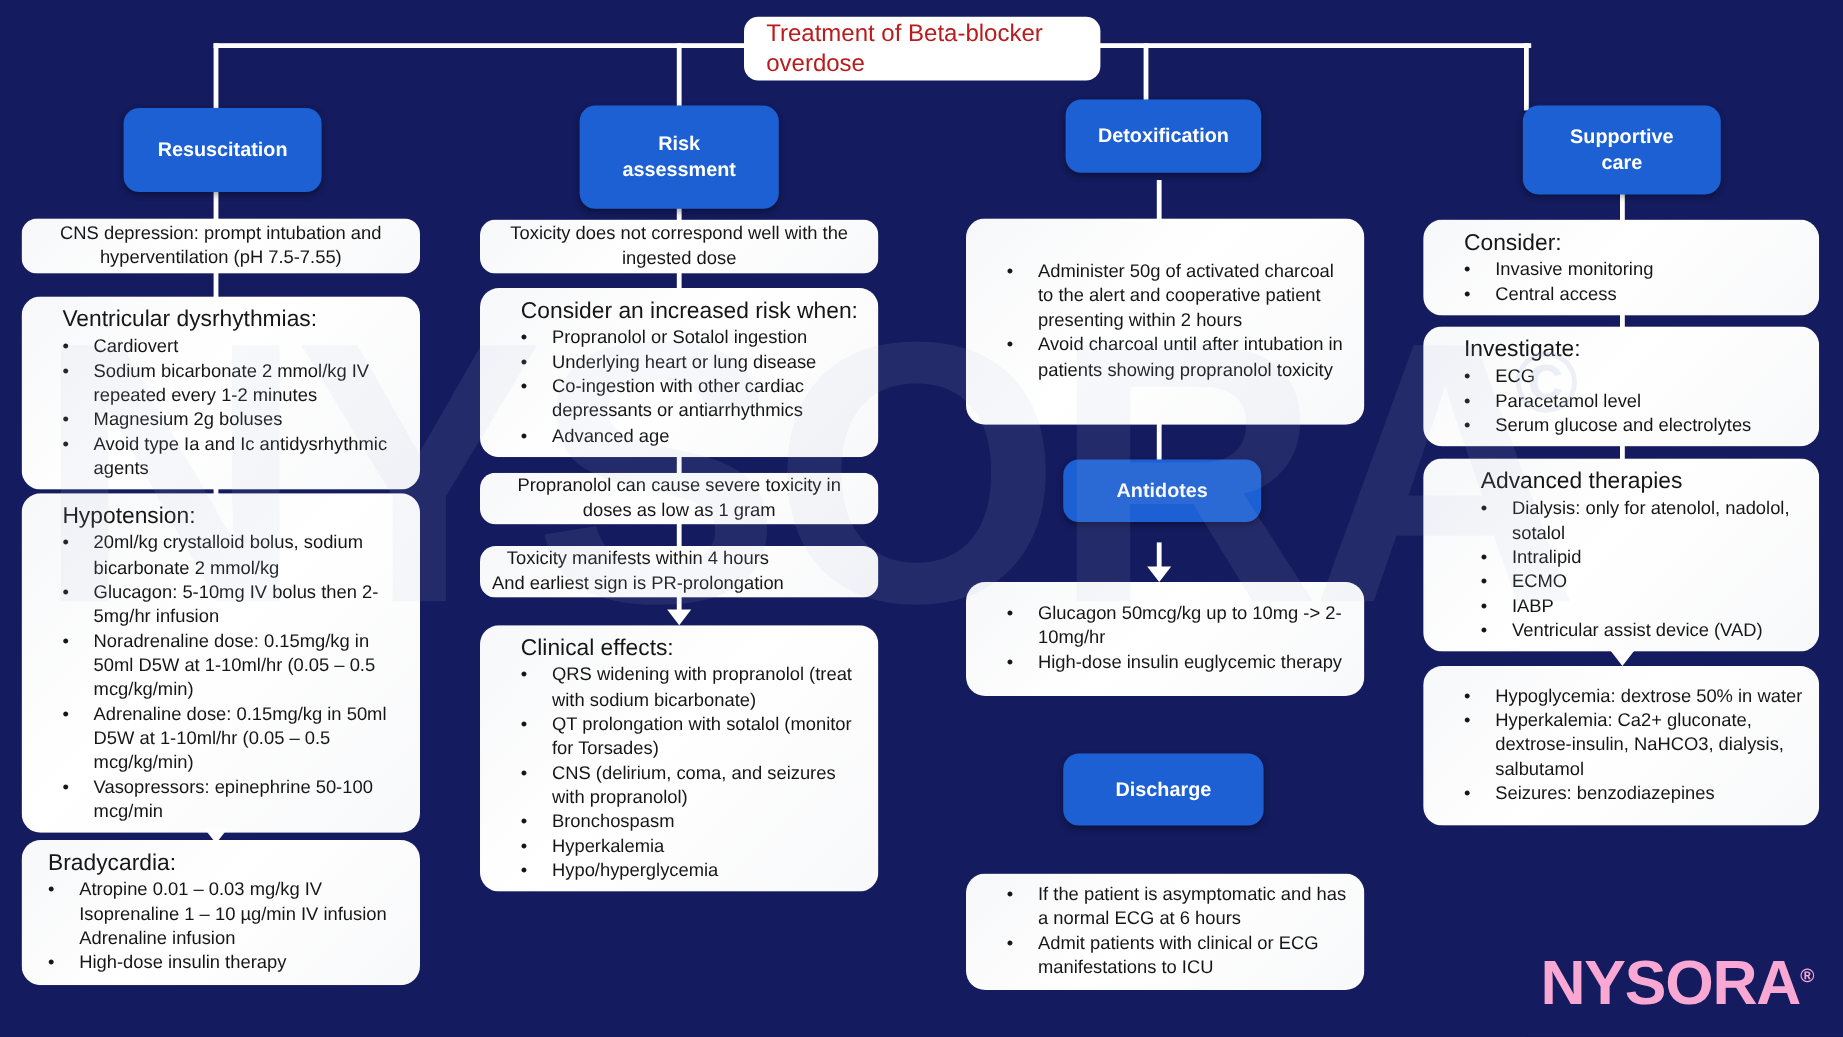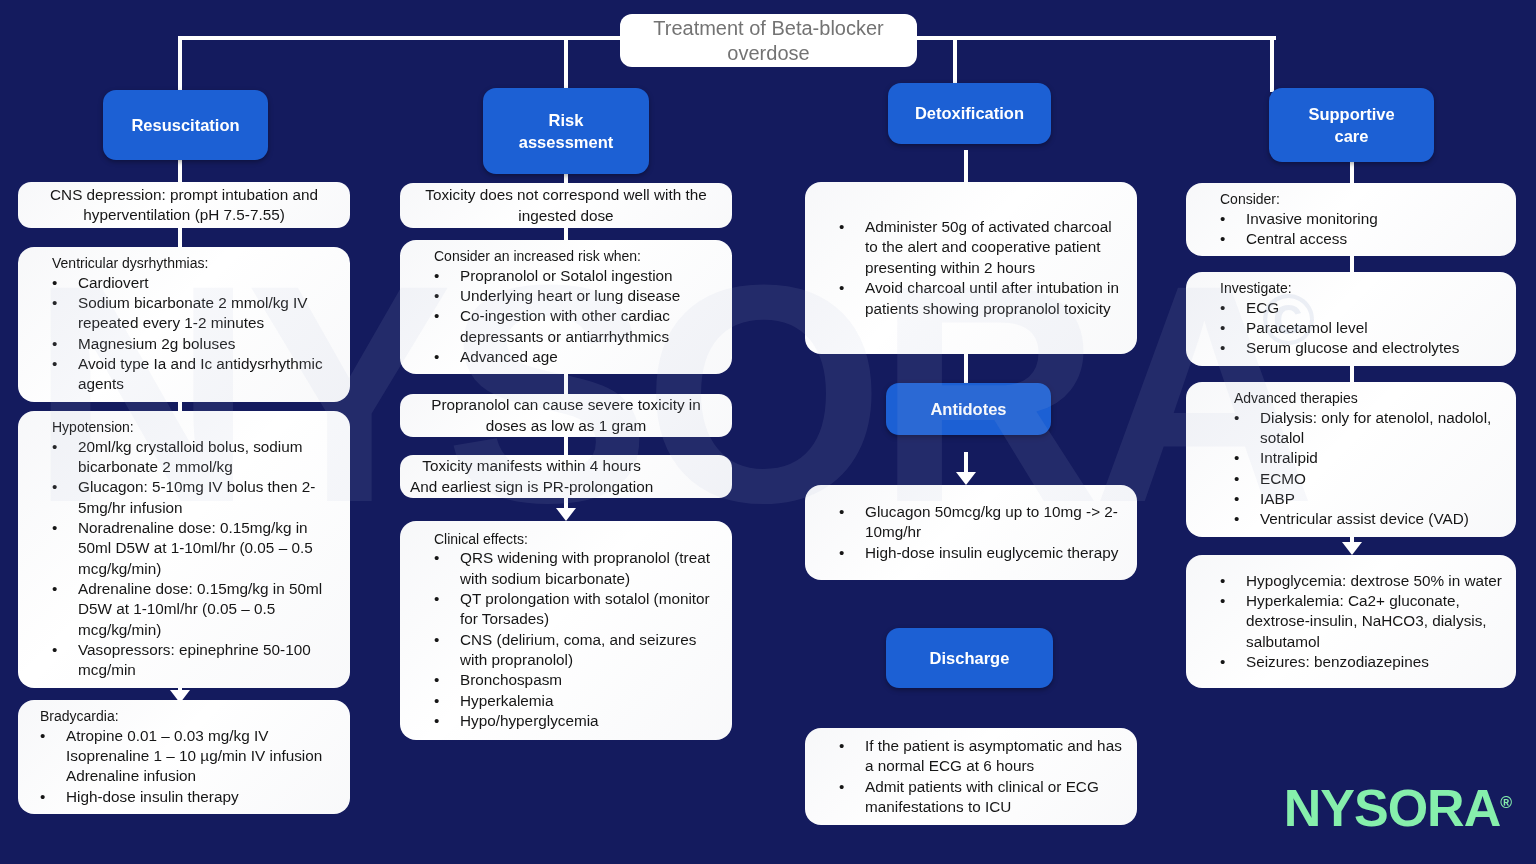--- a/index.html
+++ b/index.html
@@ -46,39 +46,39 @@
     box-sizing:border-box;
   }
   .listbox{
     padding:7px 12px 7px 34px;
     display:flex;flex-direction:column;justify-content:center;
   }
   .centerbox{
     display:flex;align-items:center;justify-content:flex-start;
     text-align:center;padding:4px 10px;border-radius:13px;
   }
-  .box-title{font-size:14px;}
+  .box-title{font-size:19px;}
   .bullet{display:flex;}
   .dot{flex:0 0 26px;}
   .btxt{flex:1;}
   .bluebox{
     position:absolute;z-index:2;
     background:#1c60d4;
     border-radius:13px;
     color:#ffffff;font-weight:700;font-size:16.5px;line-height:1.35;
     display:flex;align-items:center;justify-content:center;text-align:center;
     box-shadow:0 2px 5px rgba(0,0,0,0.35);
   }
   .bluebox .hlabel{max-width:118px;}
   .titlebox{
     position:absolute;z-index:2;
     left:620px;top:14px;width:297px;height:53px;
     background:#ffffff;border-radius:12px;
-    display:flex;align-items:center;justify-content:center;text-align:center;
-    font-size:20px;font-weight:500;color:#737373;line-height:1.25;
+    display:flex;align-items:center;justify-content:center;text-align:left;
+    font-size:20px;font-weight:500;color:#b91c1c;line-height:1.25;
   }
   .titlebox .tlabel{max-width:260px;}
   
   .c1{left:18px;width:332px;}
   .hdr1{left:103px;top:90px;width:165px;height:70px;}
   .cns{top:182px;height:46px;}
   .vent{top:247px;min-height:148px;}
   .hypo{top:411px;min-height:272px;}
   .brady{top:700px;min-height:109px;padding-left:22px;}
   
@@ -99,22 +99,22 @@
   .ifbox{top:728px;min-height:97px;}
   
   .c4{left:1186px;width:330px;}
   .hdr4{left:1269px;top:88px;width:165px;height:74px;}
   .consider{top:183px;min-height:67px;}
   .invest{top:272px;min-height:84px;}
   .advanced{top:382px;min-height:151px;padding-left:48px;}
   .compl{top:555px;min-height:133px;}
   
   .logo{
-    position:absolute;right:24px;bottom:30px;z-index:5;
-    color:#86efac;font-weight:800;font-size:52px;letter-spacing:-1px;
+    position:absolute;right:24px;bottom:18px;z-index:5;
+    color:#f9a8d4;font-weight:800;font-size:52px;letter-spacing:-1px;
     line-height:1;
   }
   .logo .reg{font-size:16px;vertical-align:super;font-weight:700;letter-spacing:0;}
 </style>
 </head>
 <body>
 
 <div class="canvas">
 
   <div class="watermark">NYSORA</div>

